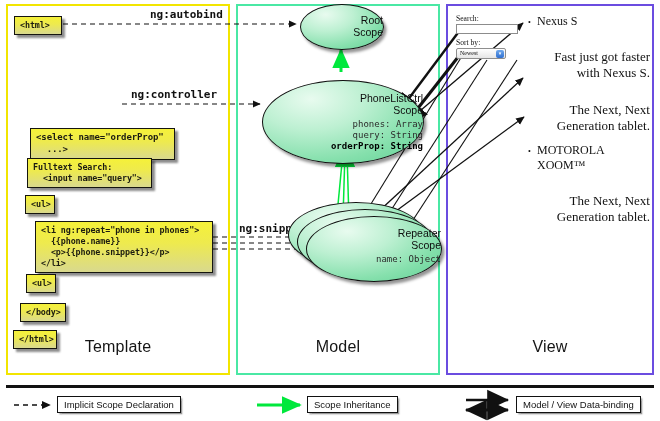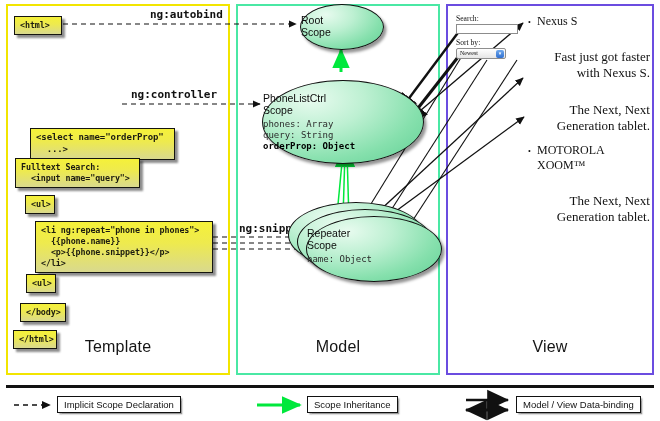--- a/index.html
+++ b/index.html
@@ -58,21 +58,21 @@
   .code-box.lg { font-size: 9px; }
 
   
   .scope {
     position: absolute;
     box-sizing: border-box;
     border: 1.7px solid #111;
     border-radius: 50%;
     background: radial-gradient(ellipse at 30% 22%, #e8fbef 0%, #bdf0d2 34%, #86e0ad 68%, #5fcf93 100%);
     box-shadow: 2.5px 3px 3px rgba(0,0,0,.42);
-    text-align: left;
+    text-align: right;
     color: #101010;
   }
   .scope .ttl {
     font-family: "Liberation Sans", sans-serif;
     font-size: 10.5px;
     line-height: 1.18;
     color: #0d0d0d;
   }
   .scope .props {
     font-family: "DejaVu Sans Mono", "Liberation Mono", monospace;
@@ -250,21 +250,21 @@
       <path d="M466,410 L508,410" stroke="#111" stroke-width="2.6" fill="none" marker-end="url(#ah-black-lg)"></path>
     </g>
   </svg>
 
   <div class="code-box" style="left:14px;  top:16px;  width:48px;">&lt;html&gt;</div>
 
 
   <div class="code-box lg" style="left:30px; top:128px; width:145px;">&lt;select name="orderProp"
   ...&gt;</div>
 
-  <div class="code-box" style="left:15px;  top:158px; width:125px;">Fulltext Search:
+  <div class="code-box" style="left:27px;  top:158px; width:125px;">Fulltext Search:
   &lt;input name="query"&gt;</div>
 
   <div class="code-box" style="left:25px;  top:195px; width:30px;">&lt;ul&gt;</div>
 
   <div class="code-box" style="left:35px;  top:221px; width:178px;">&lt;li ng:repeat="phone in phones"&gt;
   {{phone.name}}
   &lt;p&gt;{{phone.snippet}}&lt;/p&gt;
 &lt;/li&gt;</div>
 
   <div class="code-box" style="left:26px;  top:274px; width:30px;">&lt;ul&gt;</div>
@@ -287,21 +287,21 @@
   </div>
 
   <div class="scope" style="left:262px; top:80px; width:162px; height:84px;">
     <div class="ttl" style="padding-top:11px;">
       <span>PhoneListCtrl</span><br>
       <span>Scope</span>
     </div>
     <div class="props">
       <div>phones: Array</div>
       <div>query: String</div>
-      <div><b>orderProp: Object</b></div>
+      <div><b>orderProp: String</b></div>
     </div>
   </div>
 
   <div class="scope" style="left:288px; top:202px; width:136px; height:66px; z-index:1;"></div>
   <div class="scope" style="left:297px; top:209px; width:136px; height:66px; z-index:2;"></div>
   <div class="scope" style="left:306px; top:216px; width:136px; height:66px; z-index:3;">
     <div class="ttl" style="padding-top:10px;">
       <span>Repeater</span><br>
       <span>Scope</span>
     </div>

